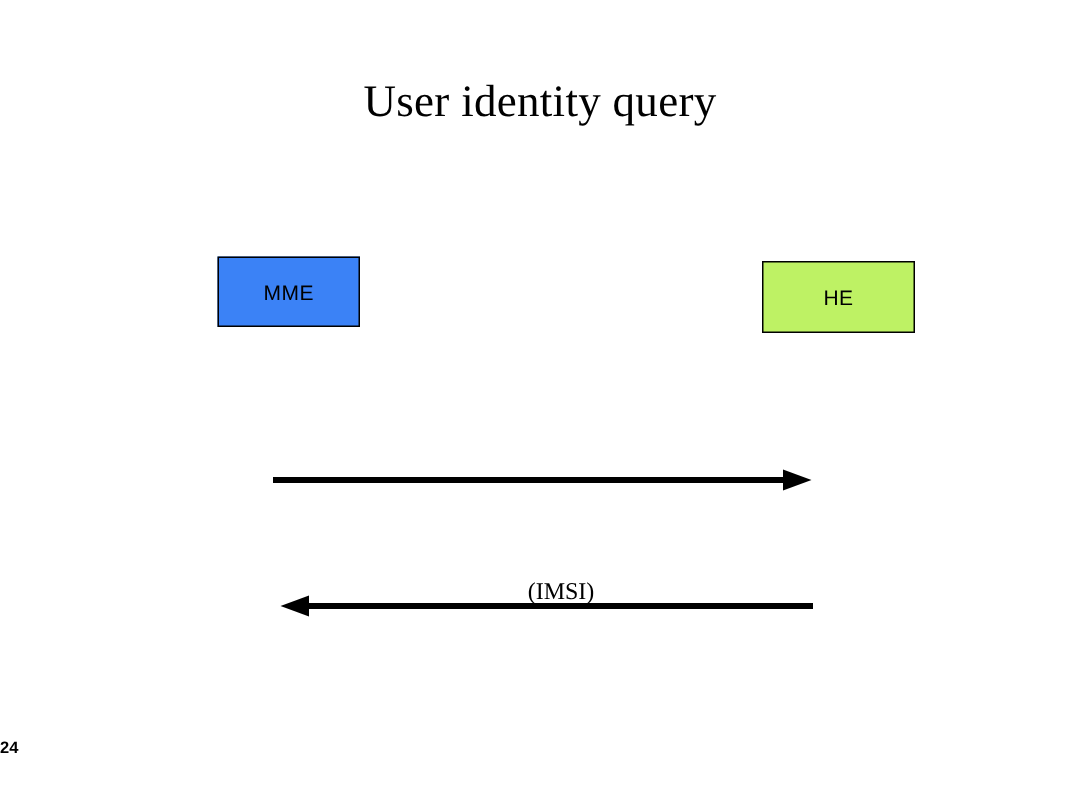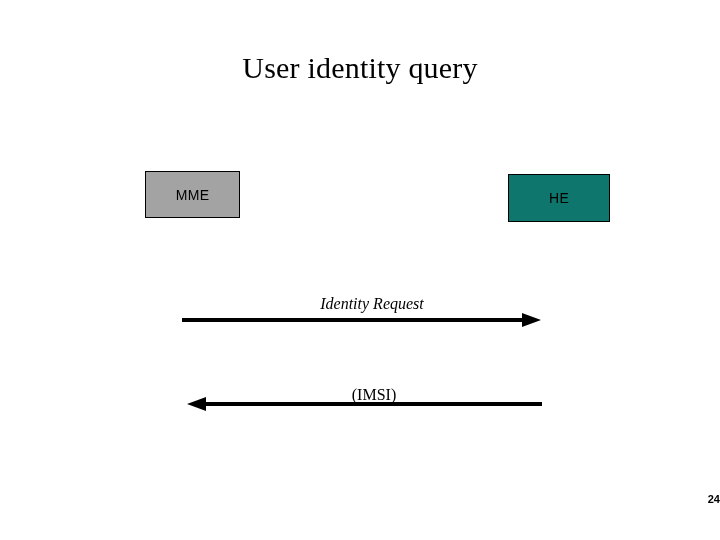--- a/index.html
+++ b/index.html
@@ -114,43 +114,42 @@
     left: 186px;
     top: 396px;
   }
 
   
   .page-number {
     position: absolute;
     left: 0;
     top: 493px;
     width: 720px;
-    text-align: right;
+    text-align: left;
     font-family: "Liberation Sans", sans-serif;
     font-size: 11px;
     font-weight: bold;
     color: #000000;
   }
 </style>
 </head>
 <body>
 
 <div class="slide" style="background: rgb(255, 255, 255); border-radius: 11px;">
 
   <div class="slide-title">User identity query</div>
 
-  <div class="entity-box box-mme" style="background: #a3a3a3; border-color: rgb(0, 0, 0);">
+  <div class="entity-box box-mme" style="background: #3b82f6; border-color: rgb(0, 0, 0);">
     <span class="entity-label">MME</span>
   </div>
 
-  <div class="entity-box box-he" style="background: #0f766e; border-color: rgb(0, 0, 0);">
+  <div class="entity-box box-he" style="background: #bef264; border-color: rgb(0, 0, 0);">
     <span class="entity-label">HE</span>
   </div>
 
-  <div class="msg-label label-request">Identity Request</div>
 
   <svg class="arrow-svg arrow-request" width="360" height="16" viewBox="0 0 360 16">
     <line x1="0" y1="8" x2="346" y2="8" stroke="#000000" stroke-width="4"></line>
     <polygon points="340,1 359,8 340,15" fill="#000000"></polygon>
   </svg>
 
 
   <div class="msg-sublabel label-imsi">(IMSI)</div>
 
   <svg class="arrow-svg arrow-response" width="356" height="16" viewBox="0 0 356 16">

